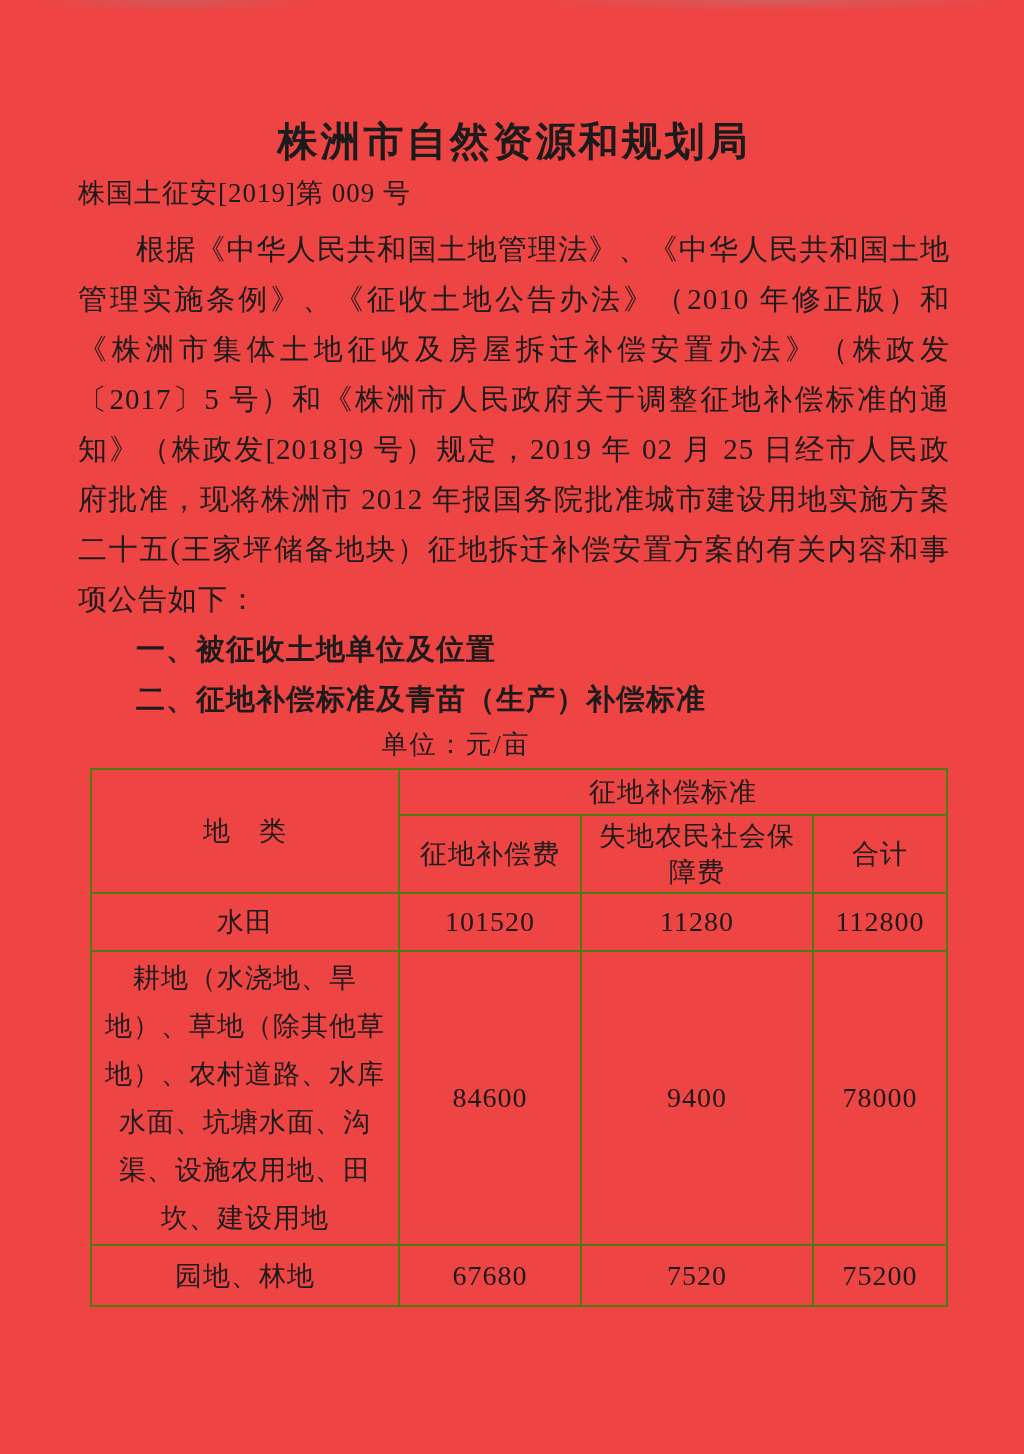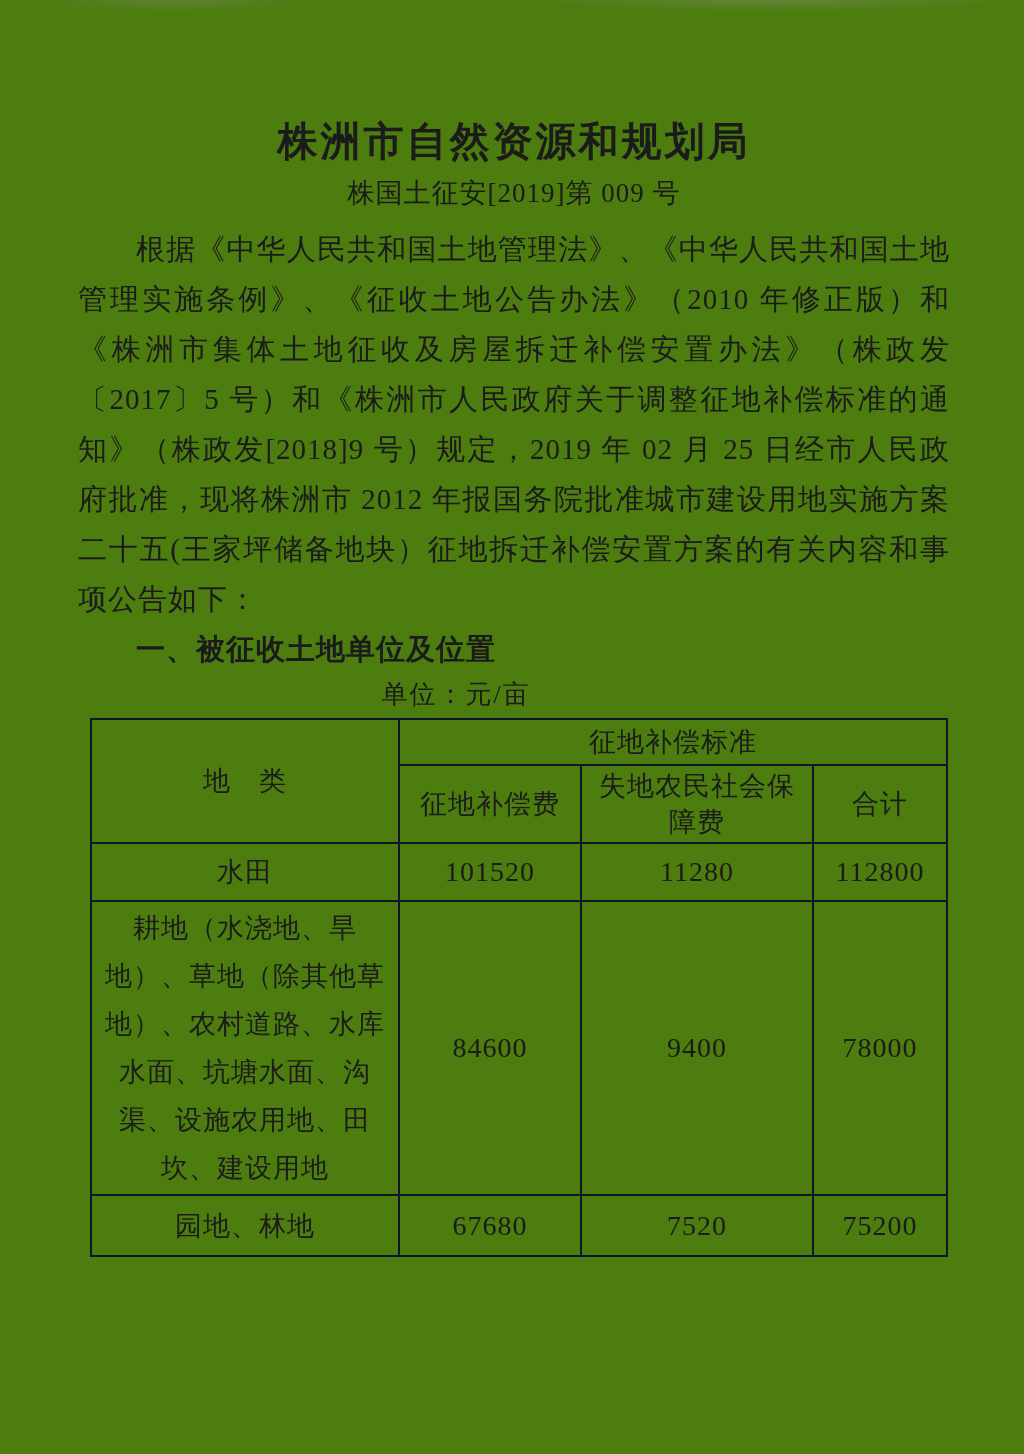--- a/index.html
+++ b/index.html
@@ -1,57 +1,57 @@
 <!DOCTYPE html>
 <html><head>
 <meta charset="utf-8">
 <style>
   html,body{margin:0;padding:0;background:#ffffff;}
   .page{
     position:relative;
     width:1024px;height:1454px;
-    background:#4d7c0f;
+    background:#ef4444;
     overflow:hidden;
     font-family:"Liberation Serif","DejaVu Serif",serif;
     color:#1b1b1b;
     box-sizing:border-box;
     padding:118px 74px 0 78px;
   }
   .smudge{position:absolute;pointer-events:none;}
   .smudge.s1{left:40px;top:-7px;width:270px;height:18px;
     background:radial-gradient(ellipse at center,rgba(140,140,140,.28),rgba(255,255,255,0) 72%);}
   .smudge.s2{left:535px;top:-9px;width:480px;height:20px;
     background:radial-gradient(ellipse at center,rgba(150,150,150,.30),rgba(255,255,255,0) 72%);}
   .title{
     text-align:center;font-weight:bold;font-size:40px;line-height:48px;
     letter-spacing:3px;margin:0;
   }
   .docnum{
-    text-align:center;font-size:27px;line-height:34px;margin-top:10px;
+    font-size:27px;line-height:34px;margin-top:10px;
     letter-spacing:1px;
   }
   .bodyblock{font-size:29px;line-height:50px;letter-spacing:1px;}
   .para{
     margin:0;text-indent:2em;text-align:justify;
   }
   .para.first{margin-top:14px;}
   .heading{
     margin:0;text-indent:2em;font-weight:bold;
   }
   .unit-note{
     text-align:center;padding-right:116px;font-size:26px;line-height:34px;
     margin-top:4px;letter-spacing:2px;
   }
   table.comp{
     border-collapse:collapse;table-layout:fixed;
     width:856px;margin-left:12px;margin-top:6px;
     font-size:27px;color:#1b1b1b;
   }
   table.comp td{
-    border:2px solid #0f172a;text-align:center;vertical-align:middle;
+    border:2px solid #4d7c0f;text-align:center;vertical-align:middle;
     padding:2px 6px;letter-spacing:1px;
   }
   td.landtype-hdr{letter-spacing:2px;}
   tr.hdr1 td{height:40px;}
   tr.hdr2 td{height:44px;}
   tr.r-shuitian td{height:52px;}
   tr.r-long td{height:193px;}
   tr.r-yuandi td{height:55px;}
   td.num{font-size:28px;letter-spacing:0.5px;}
   td.land-desc{
@@ -65,20 +65,21 @@
 <div class="page">
   <div class="smudge s1"></div>
   <div class="smudge s2"></div>
 
   <h1 class="title">株洲市自然资源和规划局</h1>
   <div class="docnum">株国土征安[2019]第 009 号</div>
 
   <div class="bodyblock">
     <p class="para first">根据《中华人民共和国土地管理法》、《中华人民共和国土地管理实施条例》、《征收土地公告办法》（2010 年修正版）和《株洲市集体土地征收及房屋拆迁补偿安置办法》（株政发〔2017〕5 号）和《株洲市人民政府关于调整征地补偿标准的通知》（株政发[2018]9 号）规定，2019 年 02 月 25 日经市人民政府批准，现将株洲市 2012 年报国务院批准城市建设用地实施方案二十五(王家坪储备地块）征地拆迁补偿安置方案的有关内容和事项公告如下：</p>
     <p class="heading">一、被征收土地单位及位置</p>
+    <p class="heading">二、征地补偿标准及青苗（生产）补偿标准</p>
   </div>
 
   <div class="unit-note">单位：元/亩</div>
 
   <table class="comp">
     <colgroup>
       <col style="width:308px">
       <col style="width:182px">
       <col style="width:232px">
       <col style="width:134px">

